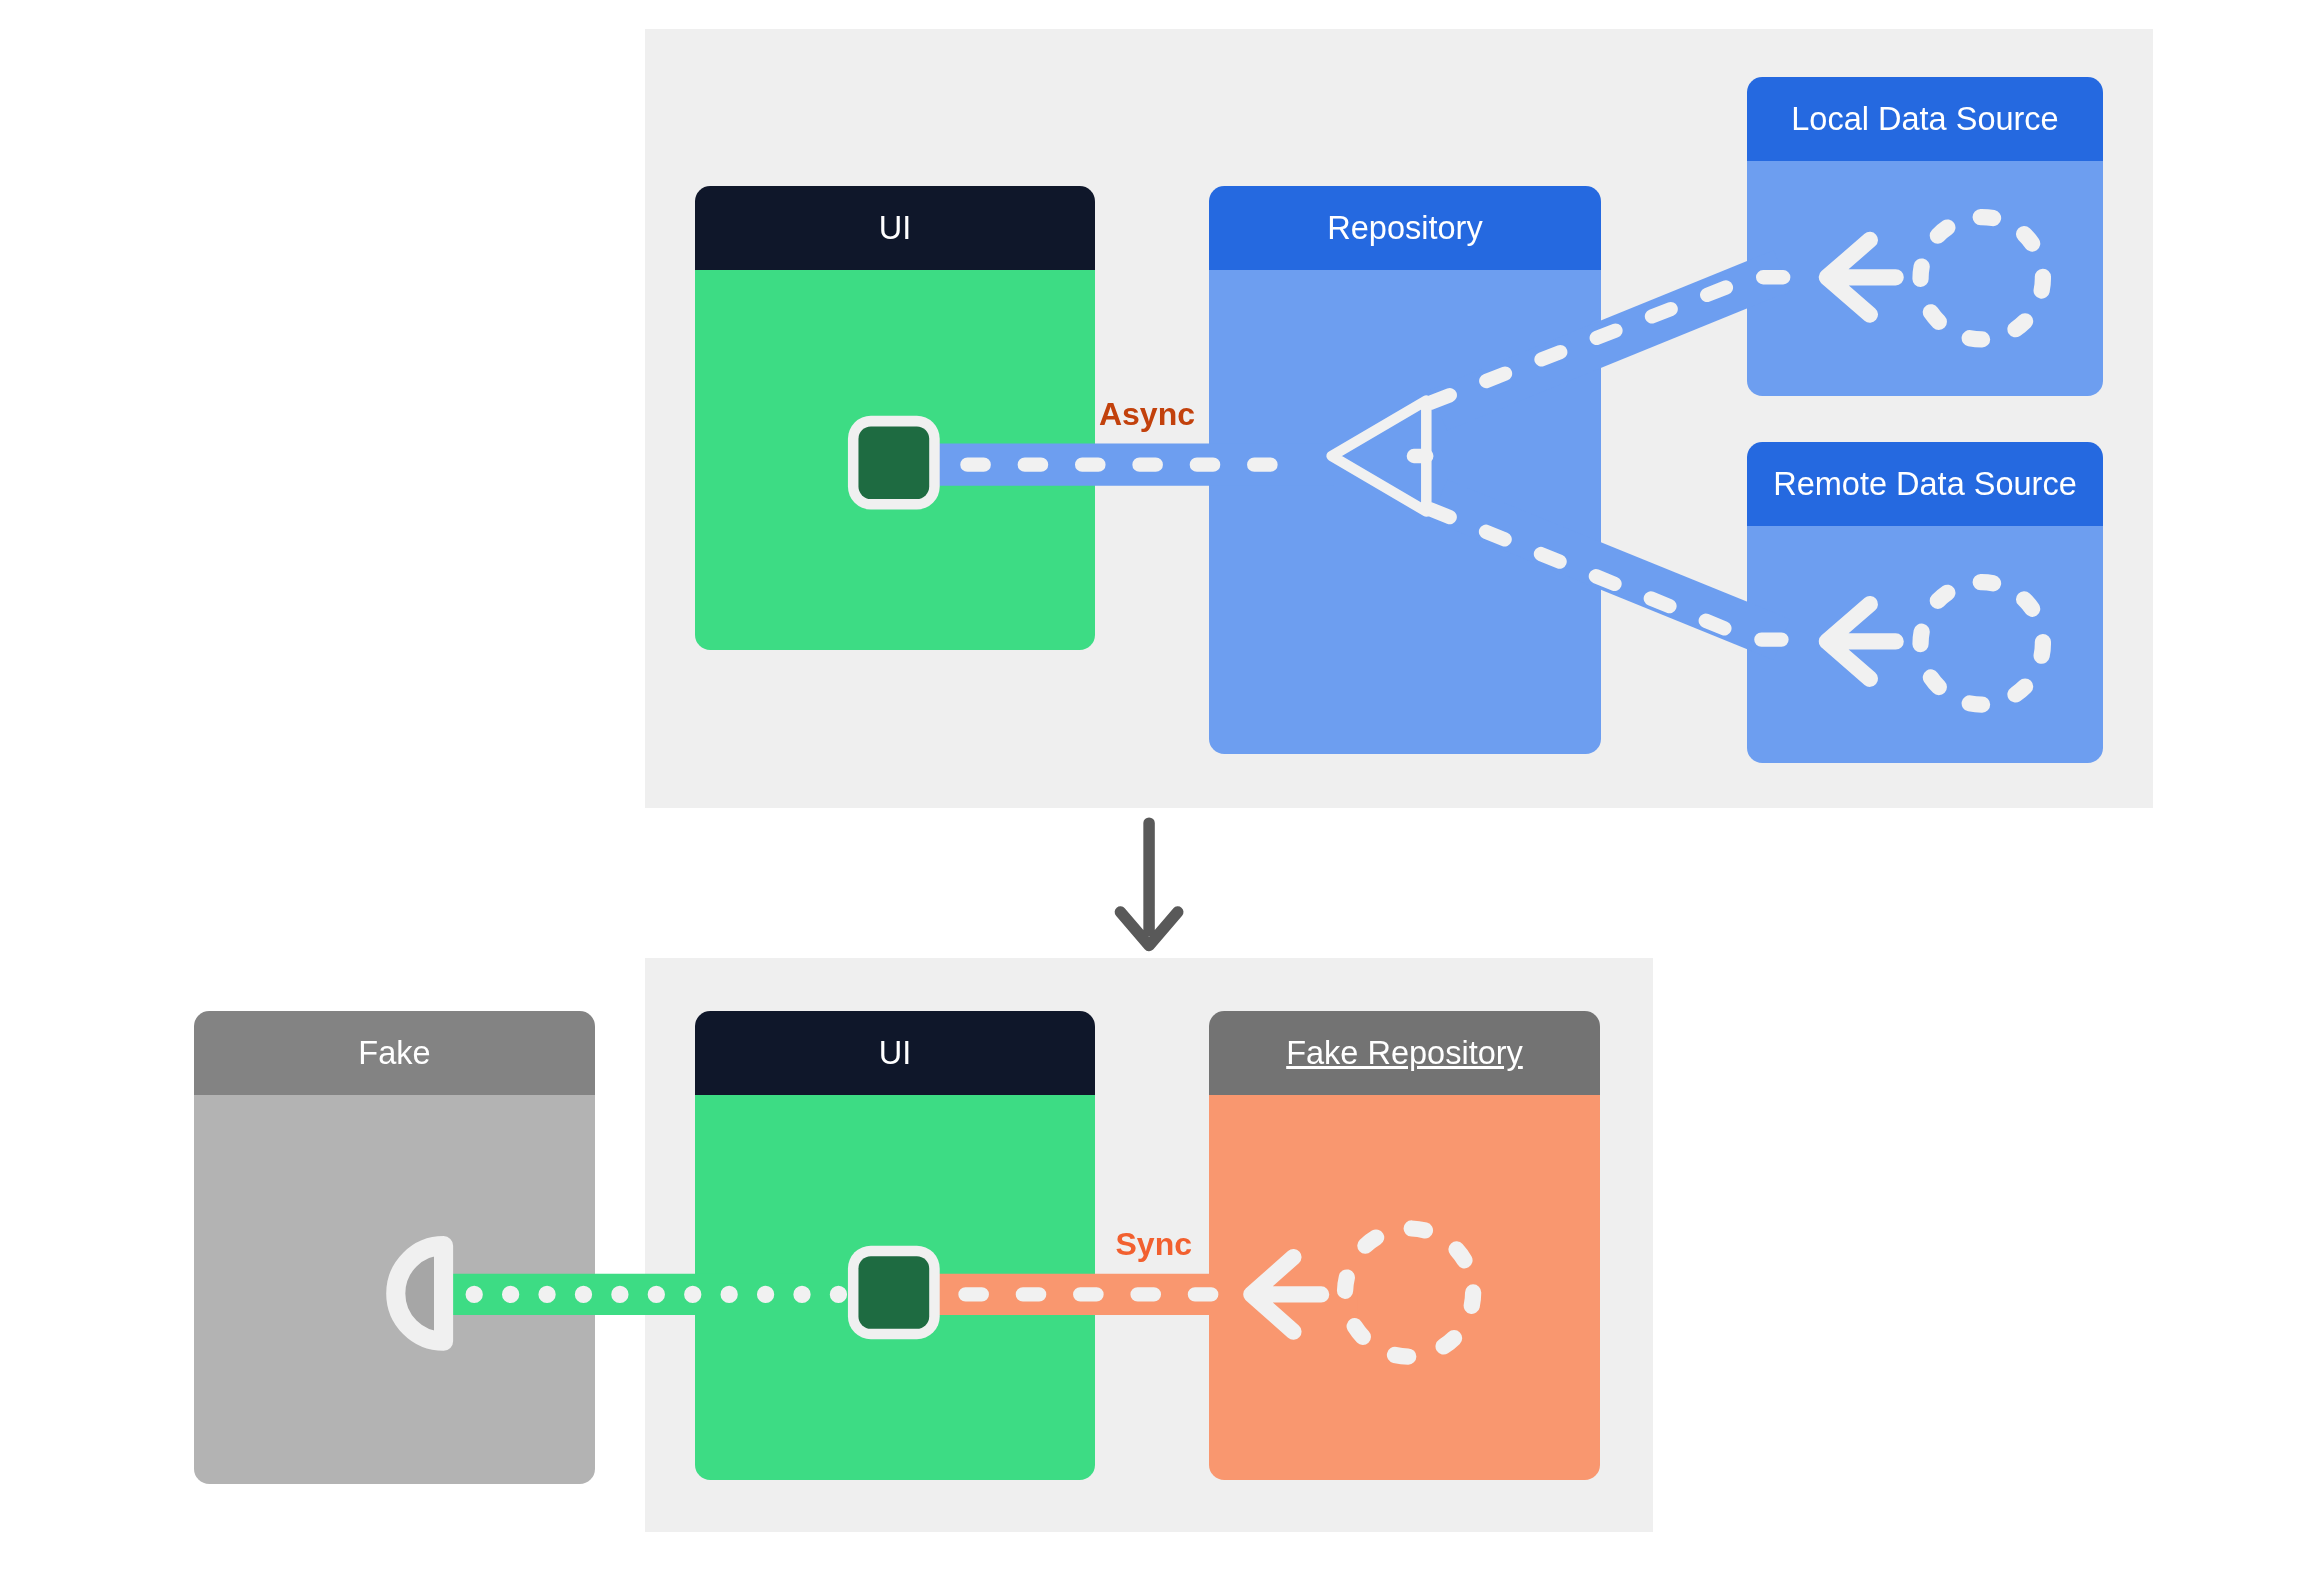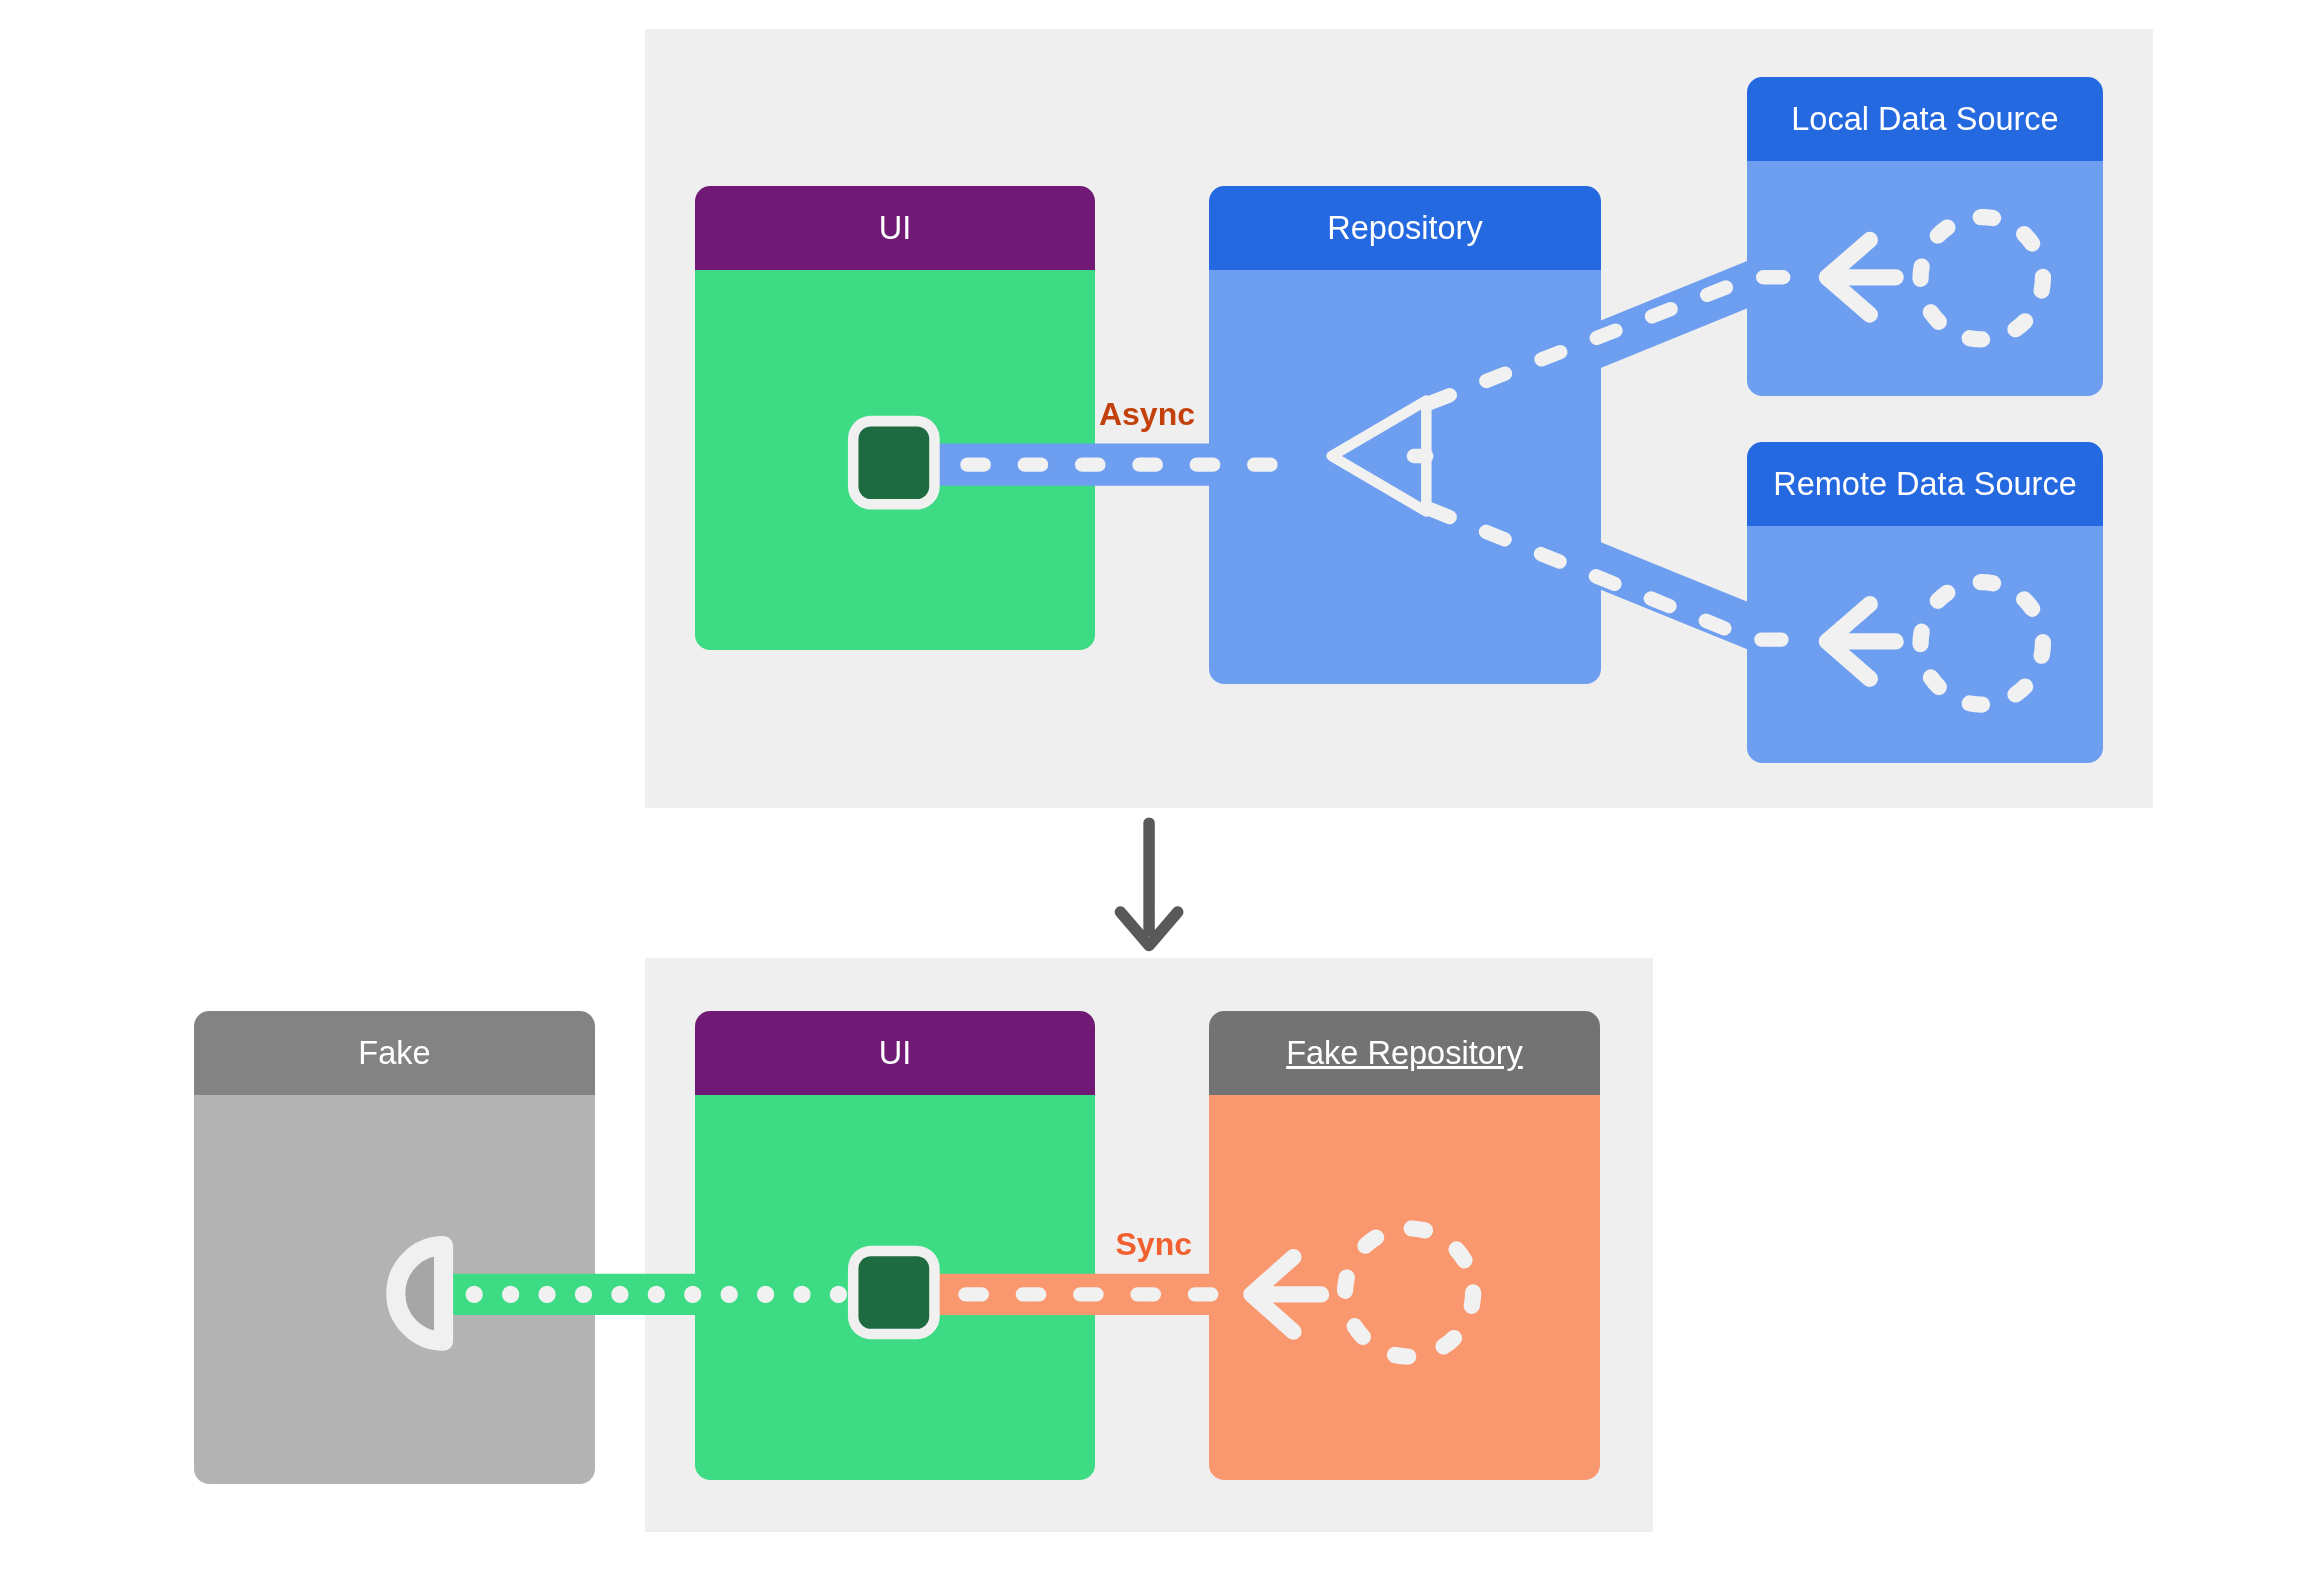--- a/index.html
+++ b/index.html
@@ -10,28 +10,28 @@
   .panel{position:absolute;background:#efefef;}
   .panel.top{left:645px;top:29px;width:1508px;height:779px;}
   .panel.bottom{left:645px;top:958px;width:1008px;height:574px;}
 
   .box{position:absolute;border-radius:15.3px;overflow:hidden;display:flex;flex-direction:column;z-index:2;}
   .box-header{height:84px;flex:0 0 84px;display:flex;align-items:center;justify-content:center;
     color:#ffffff;font-size:32.5px;line-height:38px;text-align:right;}
   .box-body{flex:1;}
 
   .box.ui-top   {left:695px; top:186px; width:400px; height:464px;}
-  .box.repo     {left:1209px;top:186px; width:392px; height:498px;}
+  .box.repo     {left:1209px;top:186px; width:392px; height:568px;}
   .box.local    {left:1747px;top:77px;  width:356px; height:319px;}
   .box.remote   {left:1747px;top:442px; width:356px; height:321px;}
   .box.test     {left:194px; top:1011px;width:401px; height:473px;}
   .box.ui-bot   {left:695px; top:1011px;width:400px; height:469px;}
   .box.fake     {left:1209px;top:1011px;width:391px; height:469px;}
 
-  .hdr-green {background:#701a75;}
+  .hdr-green {background:#0f172a;}
   .body-green{background:#3ddc84;}
   .hdr-blue  {background:#2569e0;}
   .body-blue {background:#6d9ef0;}
   .hdr-gray  {background:#838383;}
   .body-gray {background:#b3b3b3;}
   .hdr-orange{background:#737373;text-decoration:underline;}
   .body-orange{background:#f9976f;}
 
   .wrap-title{display:block;max-width:306px;margin:0 auto;}
 

